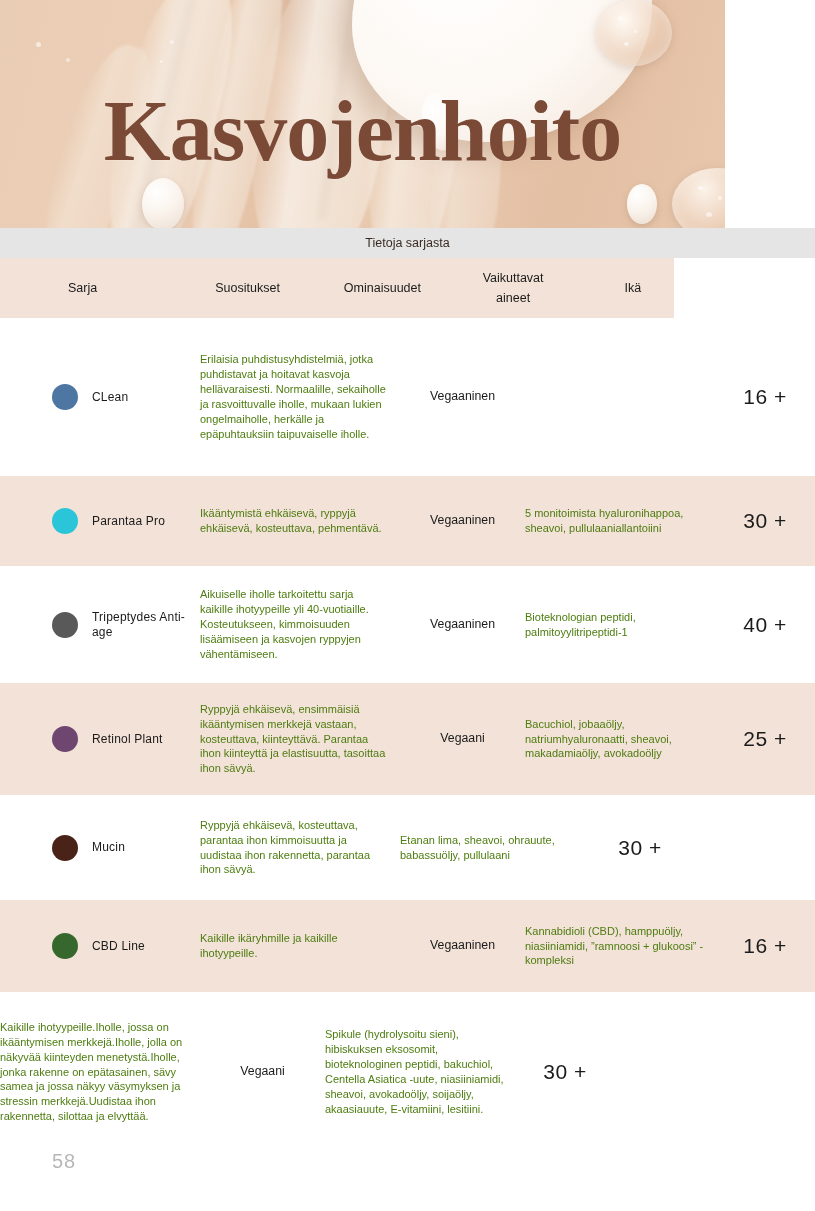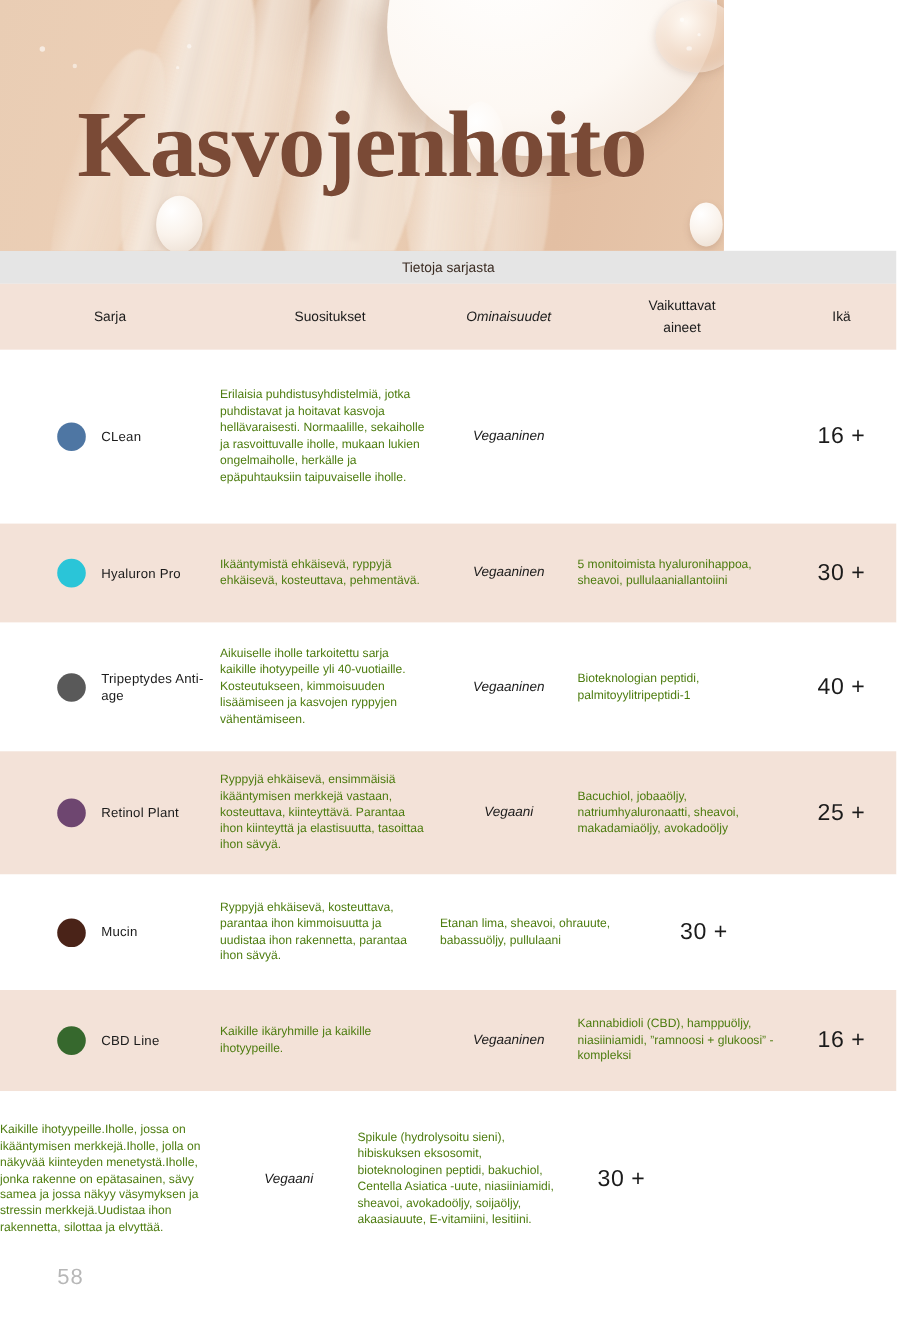--- a/index.html
+++ b/index.html
@@ -15,21 +15,21 @@
   .page {
     position: relative;
     width: 815px;
     height: 1211px;
     background: #ffffff;
   }
 
   
   .hero {
     position: relative;
-    width: 658px;
+    width: 725px;
     height: 228px;
     overflow: hidden;
     background: #e6c3a8;
   }
   .hero-bg {
     position: absolute;
     inset: 0;
     background:
       radial-gradient(ellipse 120px 60px at 60% -4%, #f7efe6 0%, #f2e2d3 45%, rgba(242,226,211,0) 70%),
       radial-gradient(ellipse 200px 130px at 50% 2%, #cdab92 0%, rgba(205,171,146,0.0) 62%),
@@ -119,21 +119,21 @@
     display: flex;
     align-items: center;
     justify-content: center;
   }
   .table-band-text {
     font-size: 12.5px;
     color: #3a2b22;
   }
 
   .col-head {
-    width: 815px;
+    width: 674px;
     height: 60px;
     background: #f3e2d8;
     display: flex;
     align-items: center;
   }
   .col-head .ch {
     font-size: 12.5px;
     color: #1b1b1b;
     text-align: center;
     line-height: 1.6;
@@ -145,21 +145,21 @@
     display: flex;
     align-items: center;
     width: 815px;
     background: #ffffff;
   }
   .row.alt { background: #f3e2d8; }
 
   
   .c-serie { width: 200px; display: flex; align-items: center; padding-left: 52px; }
   .c-rec   { width: 200px; padding-right: 12px; }
-  .c-prop  { width: 125px; text-align: center; padding: 0 4px; font-style: italic; }
+  .c-prop  { width: 125px; text-align: center; padding: 0 4px; }
   .c-ing   { width: 190px; padding-right: 8px; }
   .c-age   { width: 100px; text-align: center; }
 
   .dot {
     width: 26px; height: 26px;
     border-radius: 50%;
     flex: 0 0 26px;
     margin-right: 14px;
   }
   .serie-name {
@@ -258,21 +258,21 @@
       </div>
       <div class="c-rec cell-text">Erilaisia puhdistusyhdistelmiä, jotka puhdistavat ja hoitavat kasvoja hellävaraisesti. Normaalille, sekaiholle ja rasvoittuvalle iholle, mukaan lukien ongelmaiholle, herkälle ja epäpuhtauksiin taipuvaiselle iholle.</div>
       <div class="c-prop cell-prop">Vegaaninen</div>
       <div class="c-ing cell-text"></div>
       <div class="c-age age">16 +</div>
     </div>
 
     <div class="row alt" style="height:90px;">
       <div class="c-serie">
         <span class="dot" style="background:#2ac5d8;"></span>
-        <span class="serie-name">Hyaluron Pro</span>
+        <span class="serie-name">Parantaa Pro</span>
       </div>
       <div class="c-rec cell-text">Ikääntymistä ehkäisevä, ryppyjä ehkäisevä, kosteuttava, pehmentävä.</div>
       <div class="c-prop cell-prop">Vegaaninen</div>
       <div class="c-ing cell-text">5 monitoimista hyaluronihappoa, sheavoi, pullulaaniallantoiini</div>
       <div class="c-age age">30 +</div>
     </div>
 
     <div class="row" style="height:117px;">
       <div class="c-serie">
         <span class="dot" style="background:#595959;"></span>

